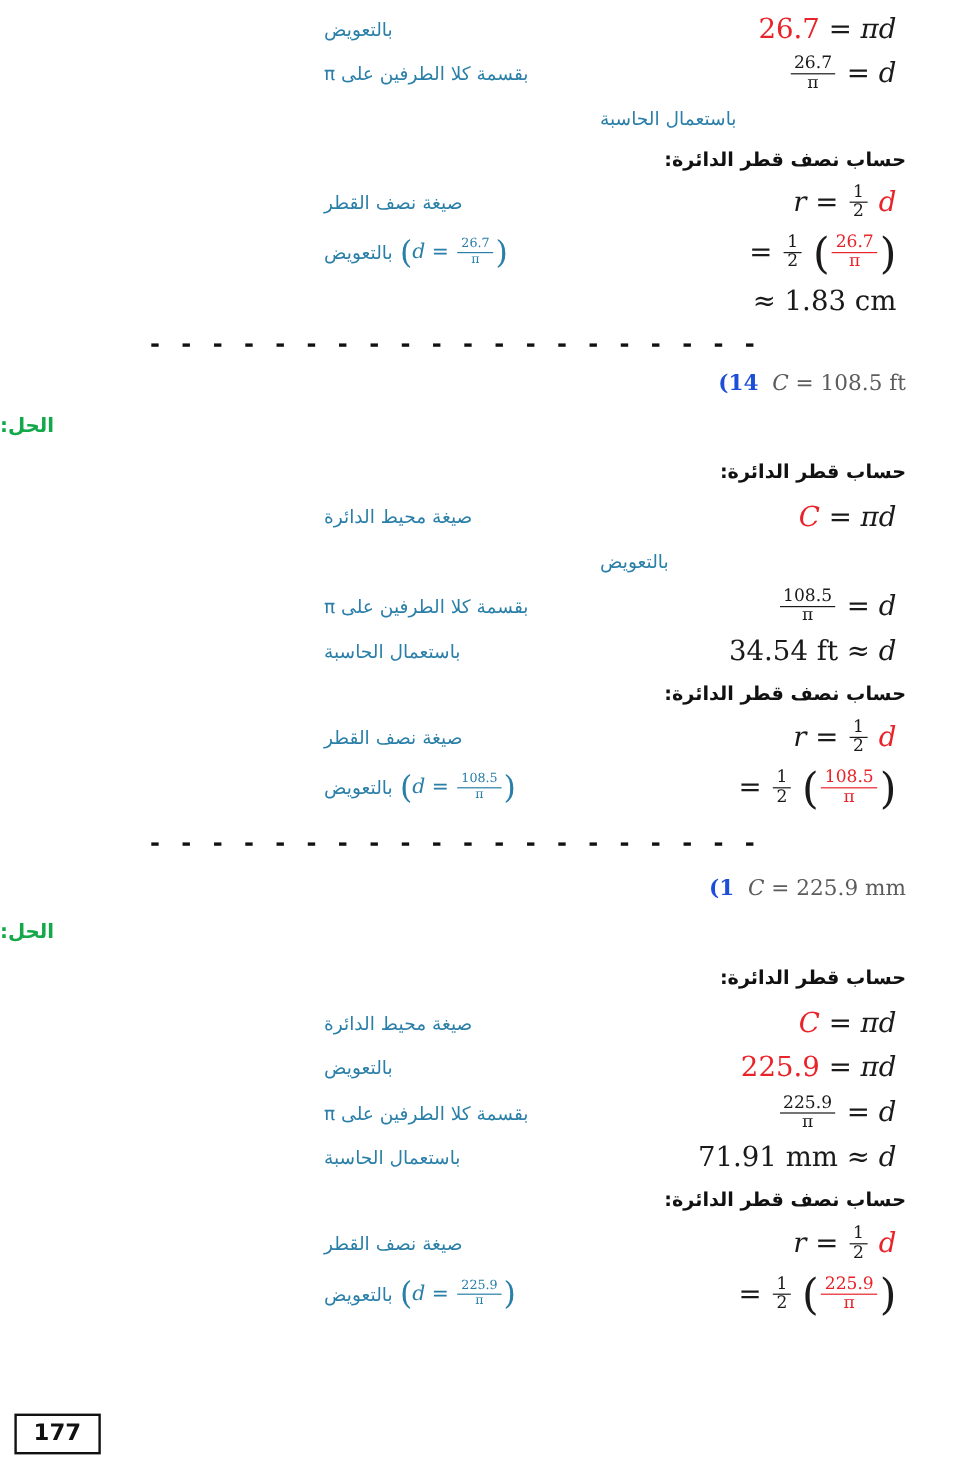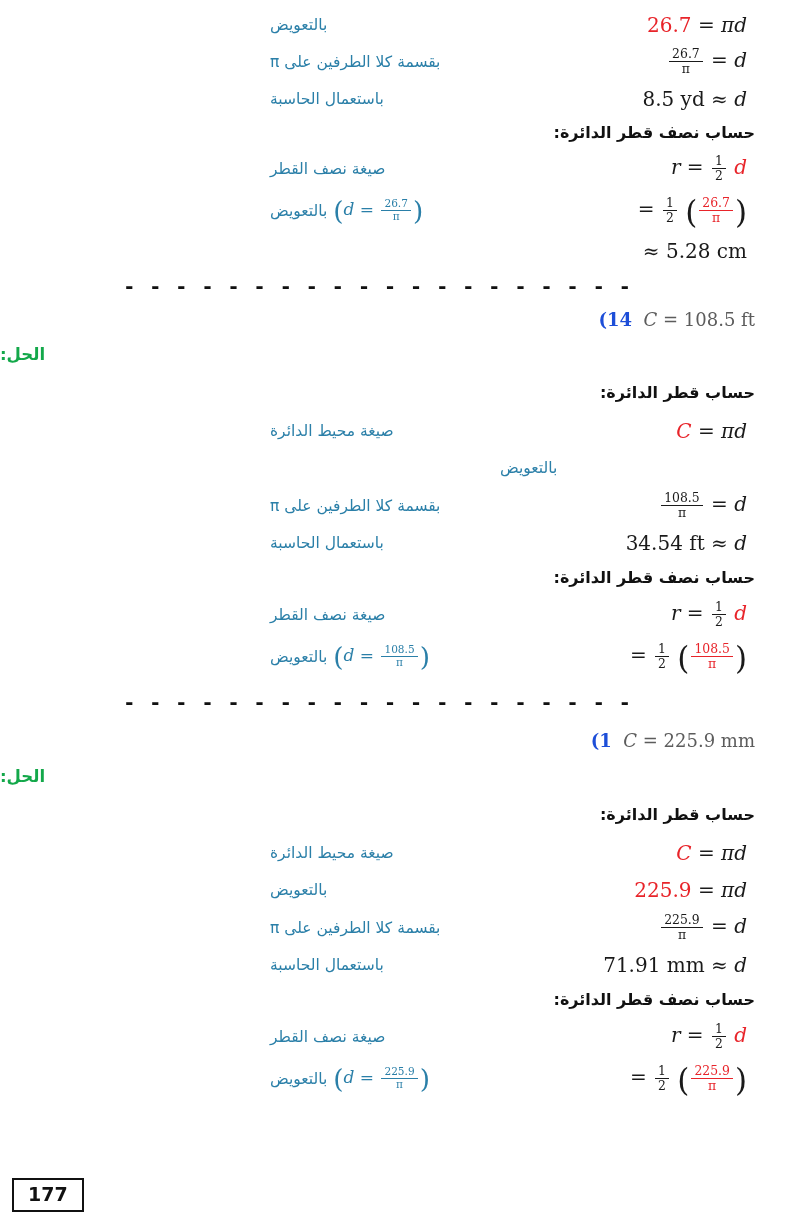--- a/index.html
+++ b/index.html
@@ -41,21 +41,21 @@
     width: 265px;
     padding-left: 10px;
     box-sizing: border-box;
     white-space: nowrap;
   }
   .math {
     direction: ltr;
     text-align: right;
     width: 230px;
     font-family: "DejaVu Serif", "Liberation Serif", serif;
-    font-size: 20px;
+    font-size: 23px;
     white-space: nowrap;
     padding-right: 8px;
     box-sizing: border-box;
   }
   .math .it { font-style: italic; }
   .red { color: #e8242a; }
 
   
   .head {
     direction: rtl;
@@ -184,24 +184,20 @@
 
   <div class="row" style="height:40px">
     <div class="math">
       <span class="frac"><span class="n">26.7</span><span class="d">π</span></span>
       <span> = </span><span class="it">d</span>
     </div>
     <div class="note">بقسمة كلا الطرفين على π</div>
   </div>
 
   <div class="row" style="height:34px">
-    <div class="math">
-      <span>8.5 yd</span>
-      <span> ≈ </span><span class="it">d</span>
-    </div>
     <div class="note">باستعمال الحاسبة</div>
   </div>
 
   <div class="head" style="height:34px;line-height:34px">حساب نصف قطر الدائرة:</div>
 
   <div class="row" style="height:38px">
     <div class="math">
       <span class="it">r</span><span> = </span><span class="frac"><span class="n">1</span><span class="d">2</span></span><span class="it red">&nbsp;d</span>
     </div>
     <div class="note">صيغة نصف القطر</div>
@@ -214,21 +210,21 @@
     </div>
     <div class="note-eq">
       <span class="inline-eq">
         <span class="paren">(</span><span style="font-style:italic">d</span> = <span class="frac"><span class="n">26.7</span><span class="d">π</span></span><span class="paren">)</span>
       </span>
       <span>بالتعويض</span>
     </div>
   </div>
 
   <div class="row" style="height:34px">
-    <div class="math">≈ 5.28 cm</div>
+    <div class="math">≈ 1.83 cm</div>
     <div class="note"></div>
   </div>
 
   <div class="sep" style="height:36px;line-height:36px">
     <span>- - - - - - - - - - - - - - - - - - - -</span>
   </div>
 
   <div class="problem" style="height:32px;line-height:32px">
     <span class="num">(14</span>
     <span style="font-style:italic">&nbsp;C</span> =

